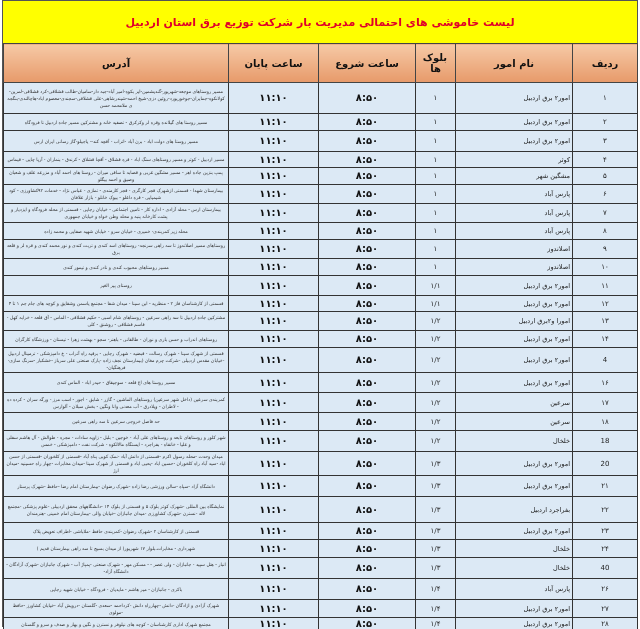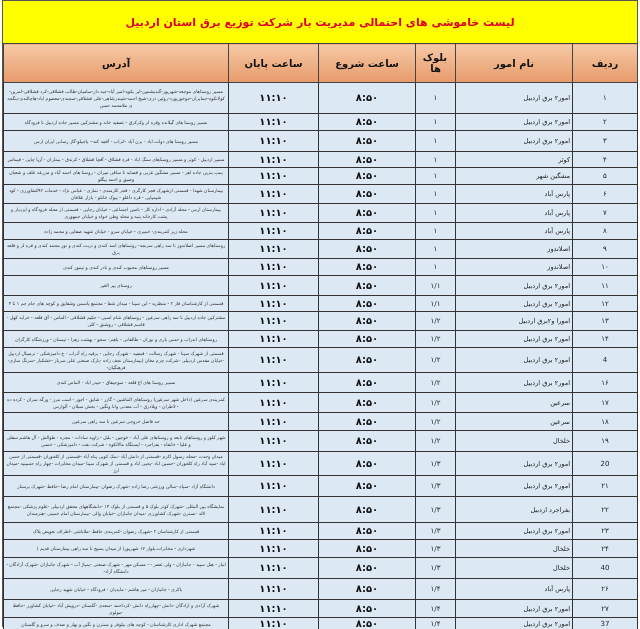--- a/index.html
+++ b/index.html
@@ -181,21 +181,21 @@
         </tr>
         <tr style="height: 18px;">
           <td class="num">۱۸</td>
           <td class="region">سرعین</td>
           <td class="num">۱/۲</td>
           <td class="time">۸:۵۰</td>
           <td class="time">۱۱:۱۰</td>
           <td class="addr">حد فاصل خروجی سرعین تا سه راهی سرعین</td>
         </tr>
         <tr style="height: 21px;">
-          <td class="num">۱۹</td>
+          <td class="num">18</td>
           <td class="region">خلخال</td>
           <td class="num">۱/۲</td>
           <td class="time">۸:۵۰</td>
           <td class="time">۱۱:۱۰</td>
           <td class="addr">شهر کلور و روستاهای تابعه و روستاهای علی آباد - خوجین - بلبل - زاویه سادات - مجره - طوالش - آل هاشم سفلی و علیا - خانقاه - بفراجرد - ایستگاه مالالکوه - شرکت نفت - دامپزشکی - خمس</td>
         </tr>
         <tr style="height: 24px;">
           <td class="num">20</td>
           <td class="region">امور۲ برق اردبیل</td>
           <td class="num">۱/۳</td>
@@ -253,21 +253,21 @@
         </tr>
         <tr style="height: 18px;">
           <td class="num">۲۷</td>
           <td class="region">امور۲ برق اردبیل</td>
           <td class="num">۱/۴</td>
           <td class="time">۸:۵۰</td>
           <td class="time">۱۱:۱۰</td>
           <td class="addr">شهرک آزادی و ازادگان -دانش -چهارراه دانش -کرداحمد -سعدی -گلستان -درویش آباد -خیابان کشاورز -حافظ -مولوی</td>
         </tr>
         <tr style="height: 13px;">
-          <td class="num">37</td>
+          <td class="num">۲۸</td>
           <td class="region">امور۲ برق اردبیل</td>
           <td class="num">۱/۴</td>
           <td class="time">۸:۵۰</td>
           <td class="time">۱۱:۱۰</td>
           <td class="addr">مجتمع شهرک اداری کارشناسان - کوچه های نیلوفر و نسترن و نگین و بهار و صدف و سرو و گلستان</td>
         </tr>
         <tr style="height: 18px;">
           <td class="num">19</td>
           <td class="region">پارس آباد</td>
           <td class="num">۱/۴</td>

